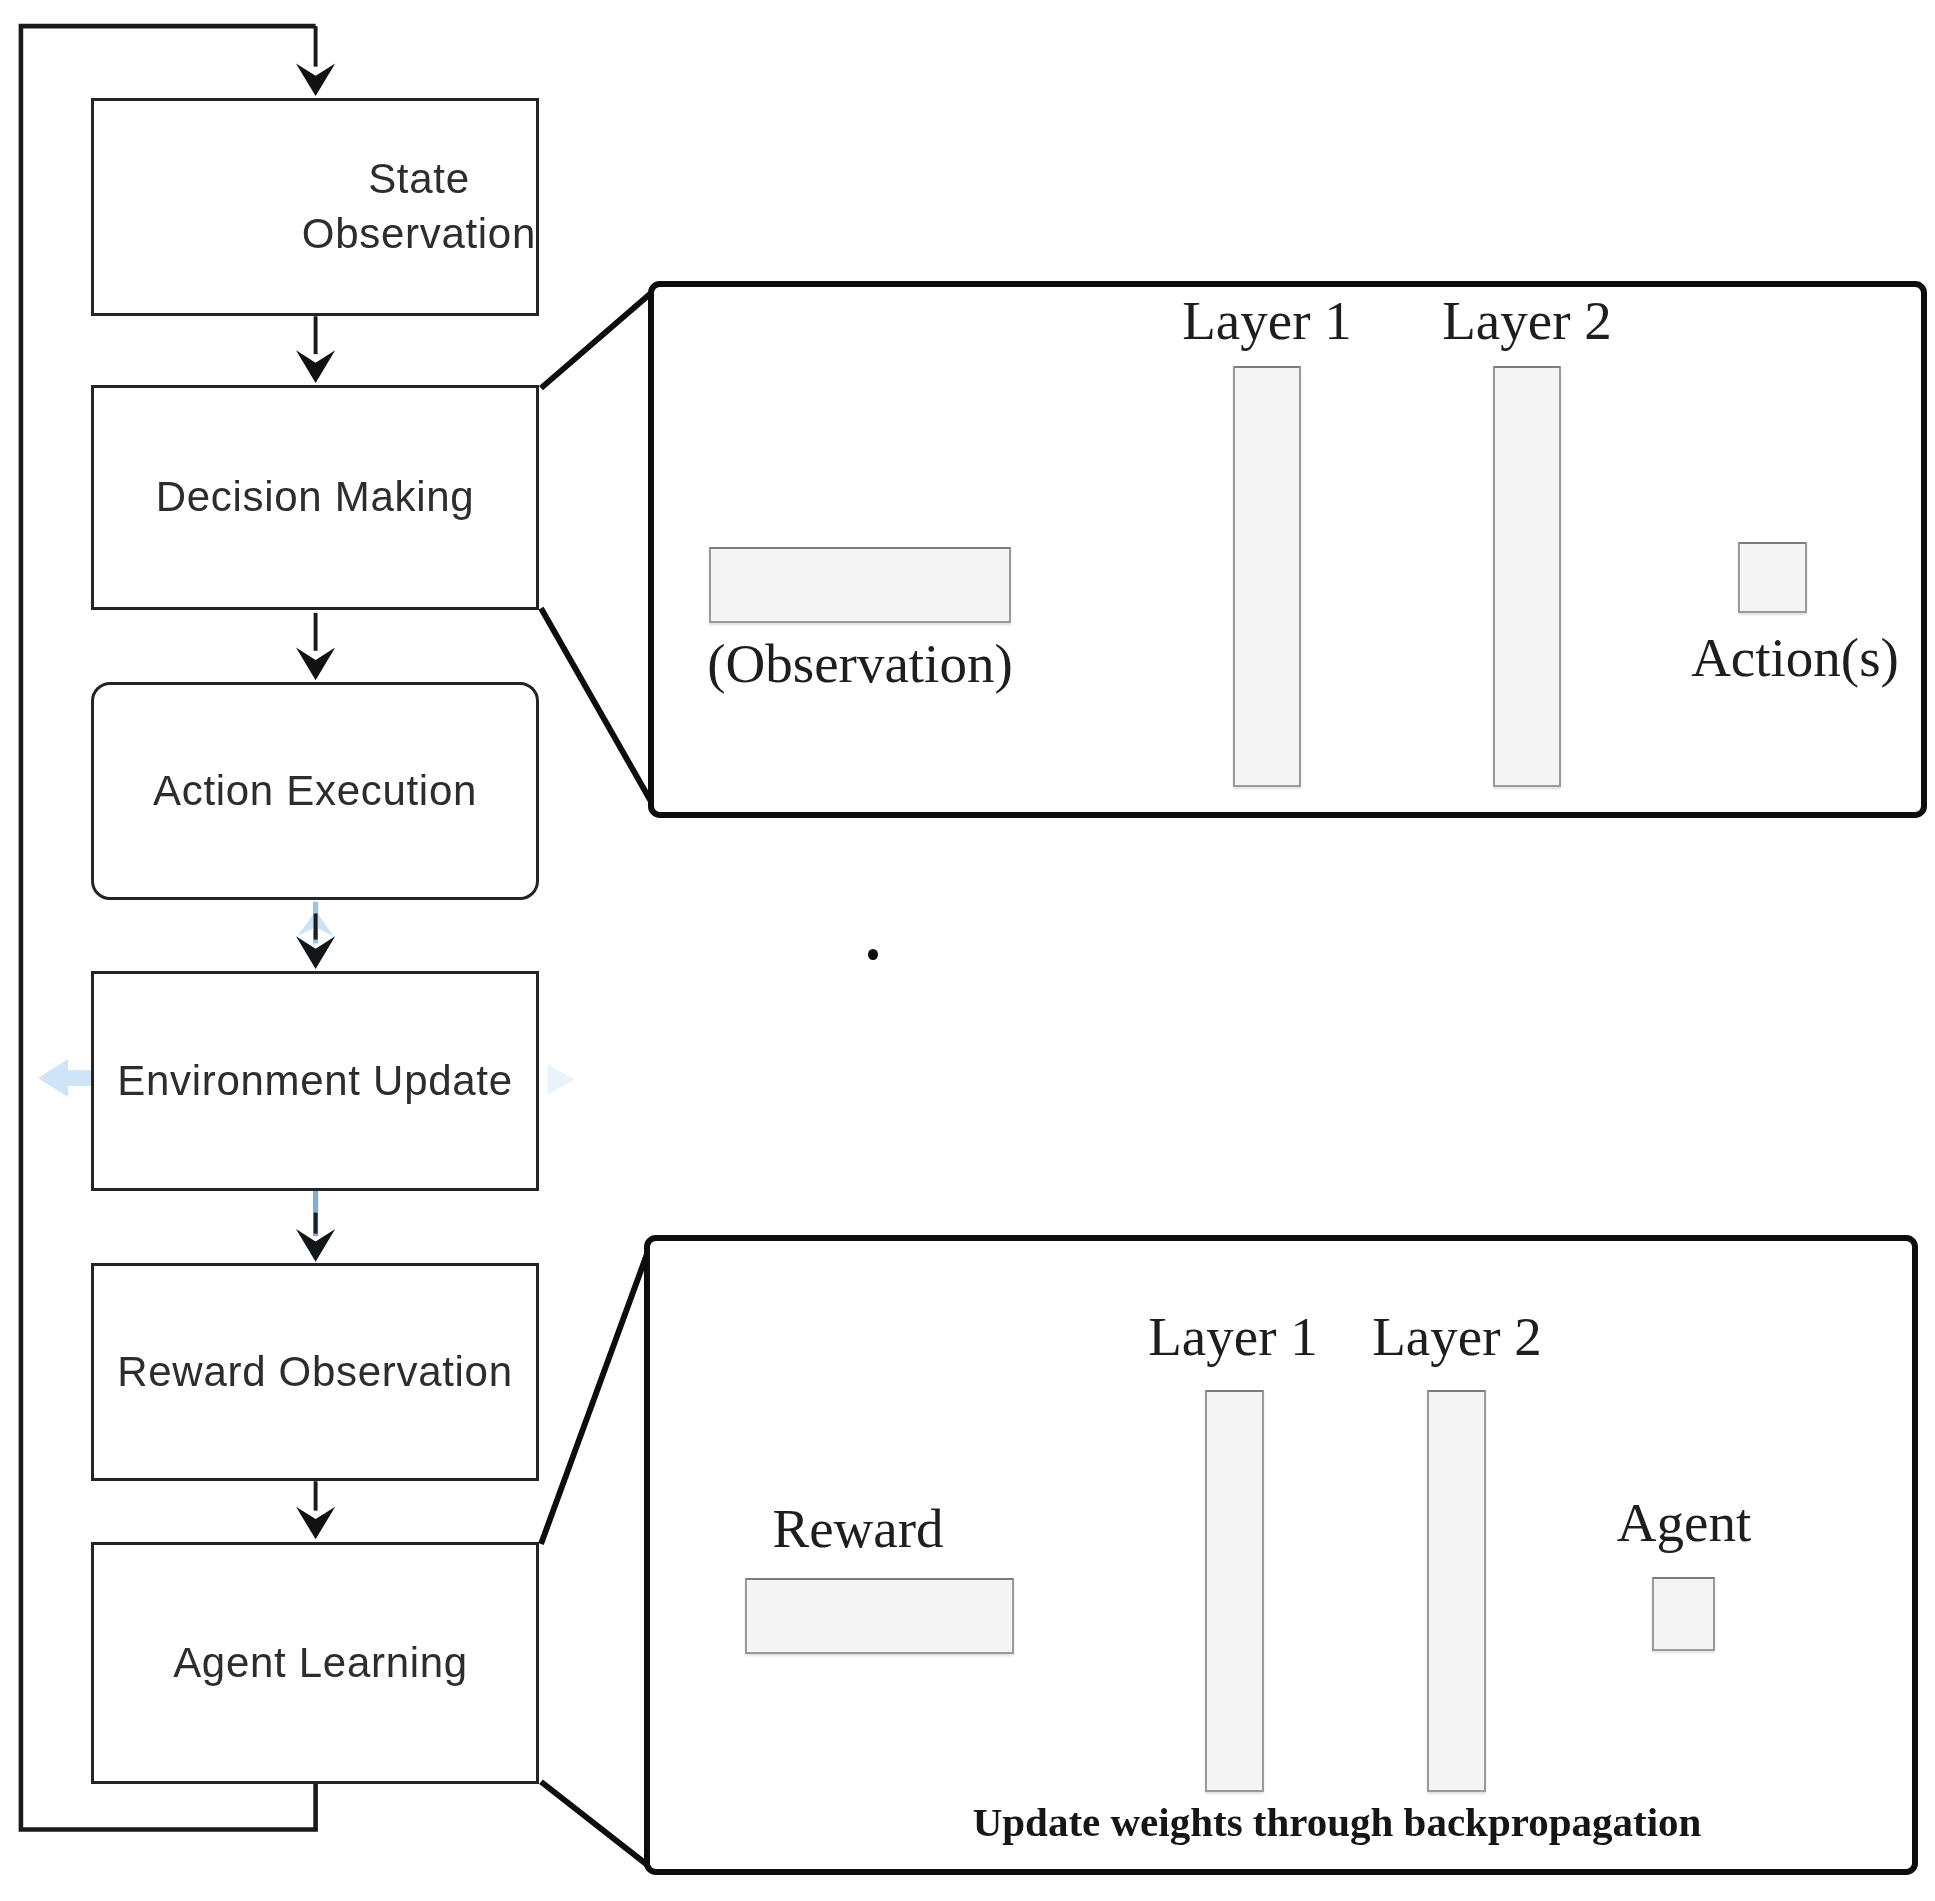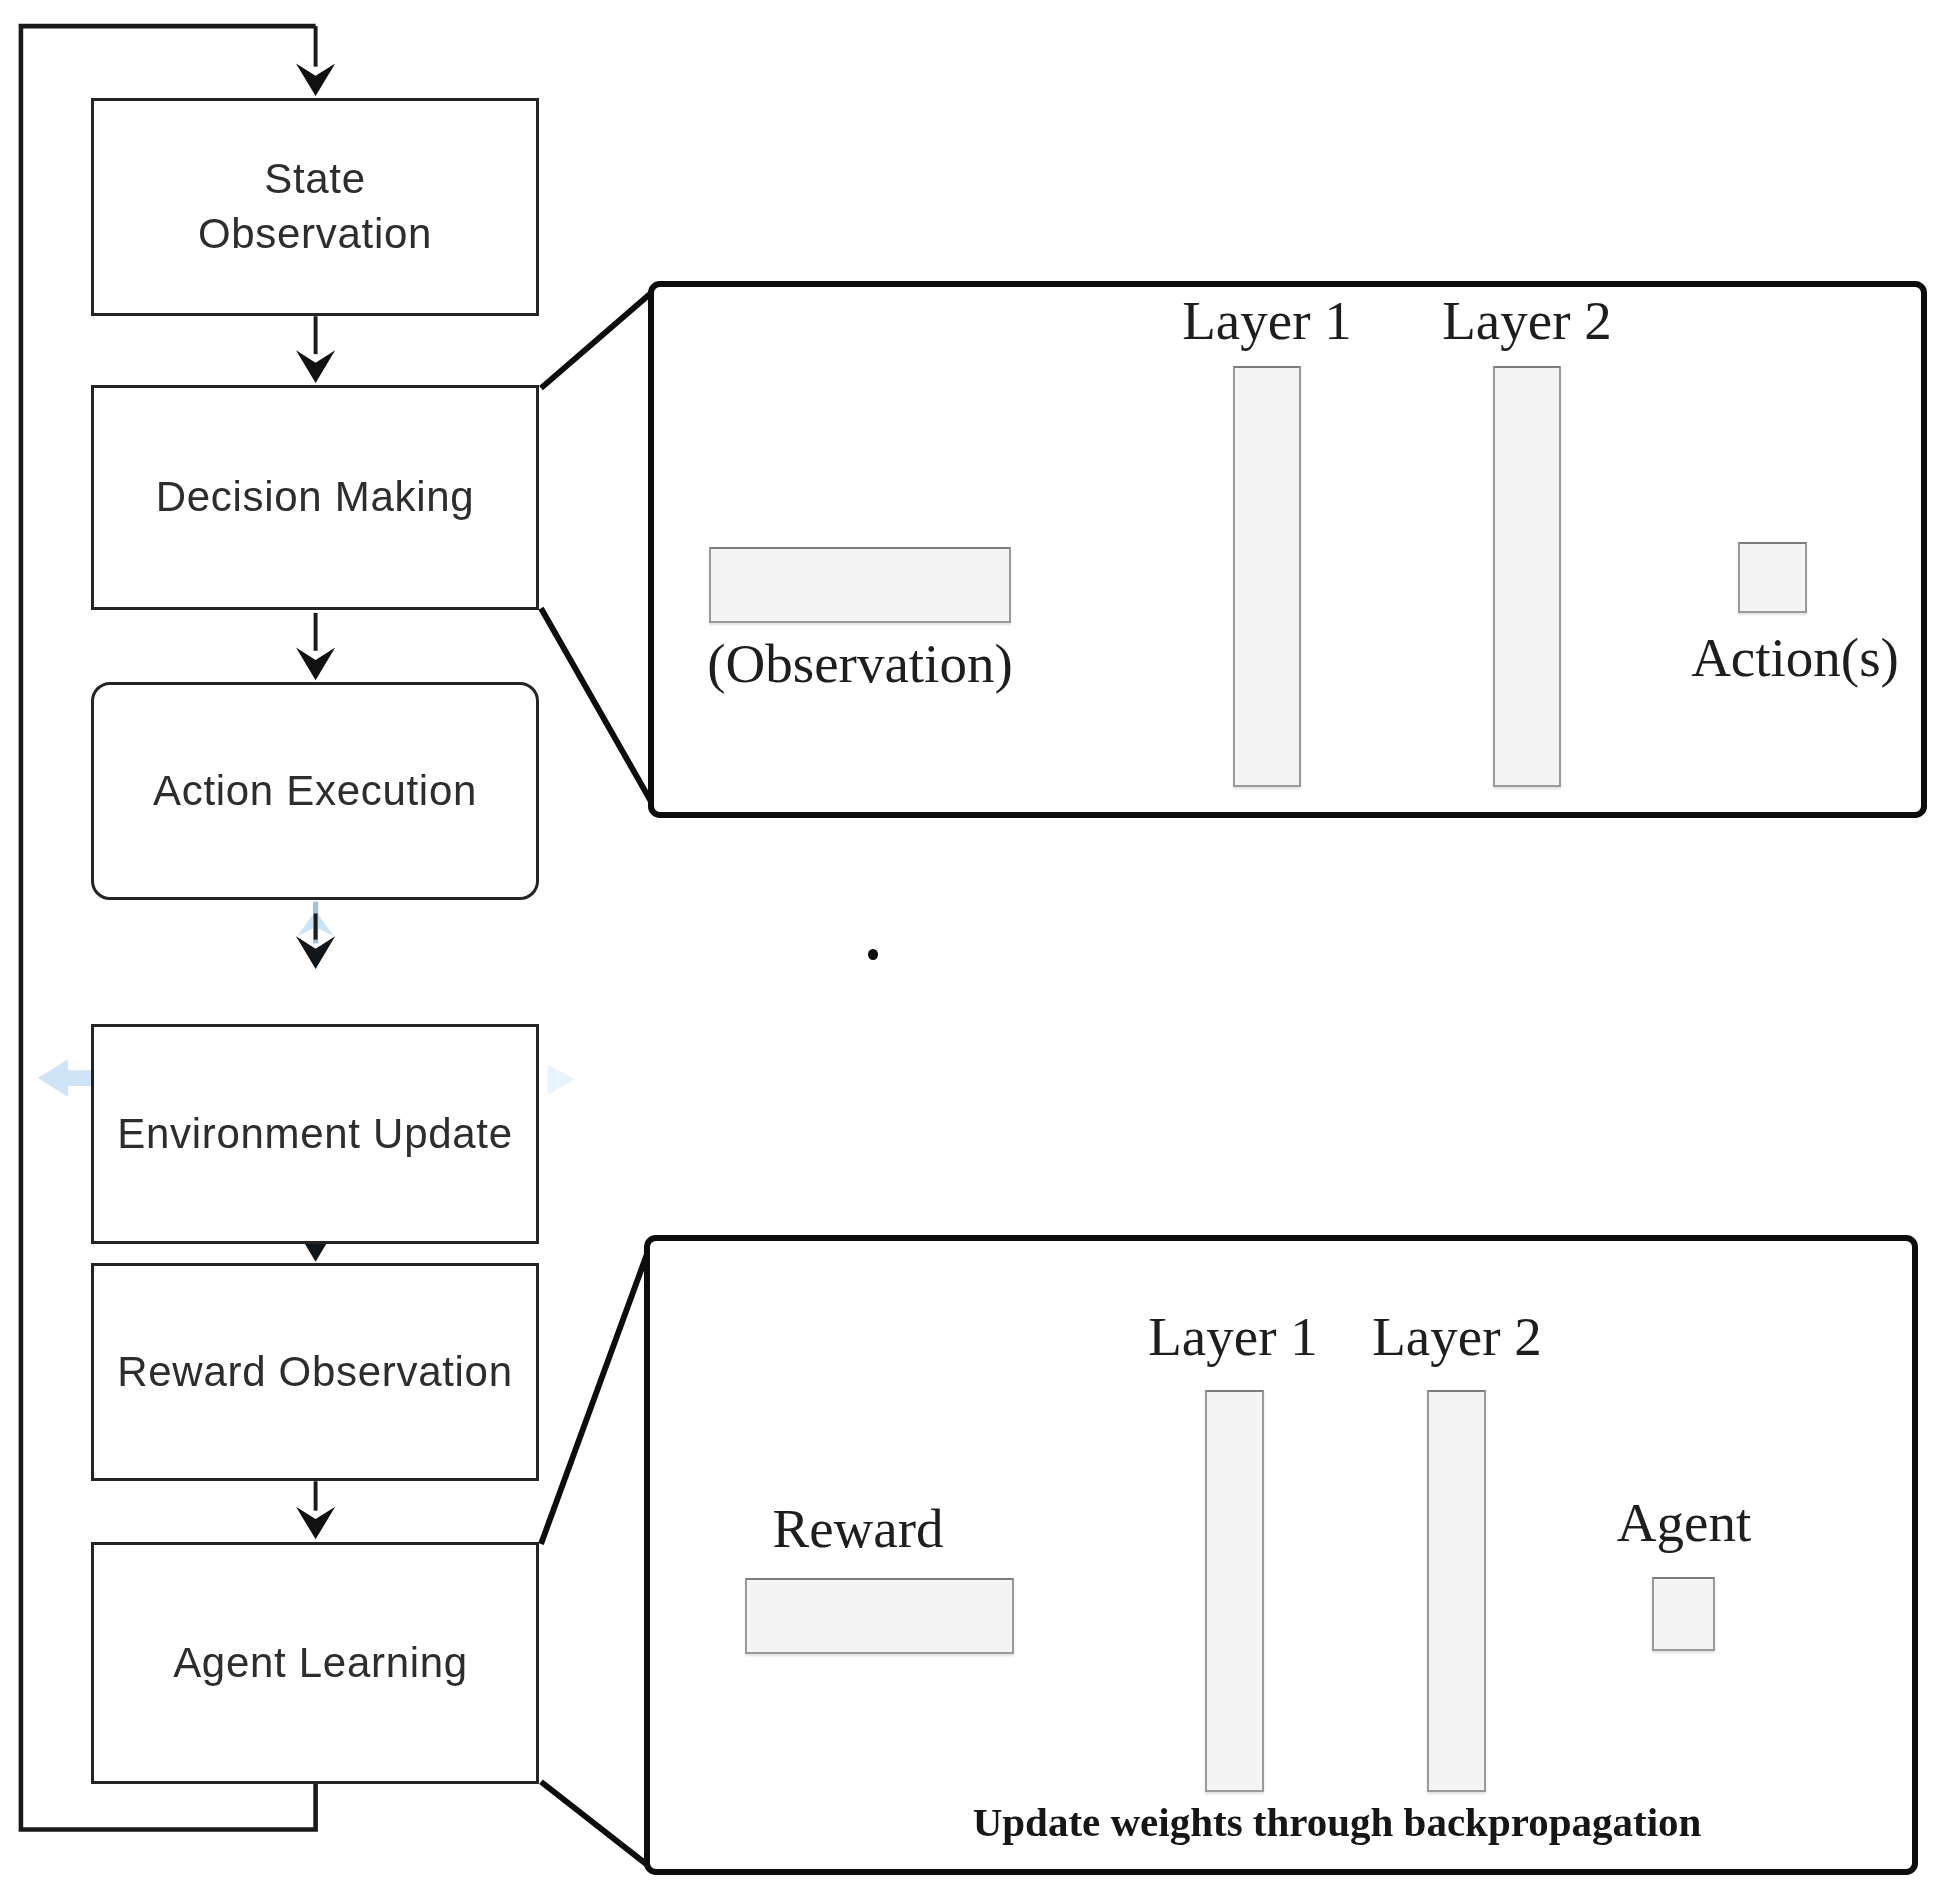--- a/index.html
+++ b/index.html
@@ -125,31 +125,31 @@
     <path d="M2648,889 L2548,843 L2548,935 Z" fill="#0c0c0c"></path>
 
     <path d="M1578,2472 L1678,2426 L1678,2518 Z" fill="#0c0c0c"></path>
     <line x1="1670" y1="2472" x2="1840" y2="2472" stroke="#5a5a5a" stroke-width="9"></line>
     <path d="M1950,2472 L2050,2426 L2050,2518 Z" fill="#0c0c0c"></path>
     <line x1="2042" y1="2472" x2="2180" y2="2472" stroke="#5a5a5a" stroke-width="9"></line>
     <path d="M2292,2472 L2392,2426 L2392,2518 Z" fill="#0c0c0c"></path>
     <line x1="2384" y1="2472" x2="2524" y2="2472" stroke="#5a5a5a" stroke-width="9"></line>
   </svg>
 
-  <div class="flow-box" style="top:98px;height:218px;">
+  <div class="flow-box" style="top:98px;height:218px;justify-content:flex-end;">
     <div class="flow-label">State
 Observation</div>
   </div>
   <div class="flow-box" style="top:385px;height:225px;justify-content:center;">
     <div class="flow-label">Decision Making</div>
   </div>
   <div class="flow-box" style="top:682px;height:218px;border-radius:19px;">
     <div class="flow-label">Action Execution</div>
   </div>
-  <div class="flow-box" style="top:1024px;height:220px;">
+  <div class="flow-box" style="top:971px;height:220px;">
     <div class="flow-label">Environment Update</div>
   </div>
   <div class="flow-box" style="top:1263px;height:218px;">
     <div class="flow-label">Reward Observation</div>
   </div>
   <div class="flow-box" style="top:1542px;height:242px;padding-left:11px;">
     <div class="flow-label">Agent Learning</div>
   </div>
 
   <div class="callout" style="left:648px;top:281px;width:1279px;height:537px;"></div>

